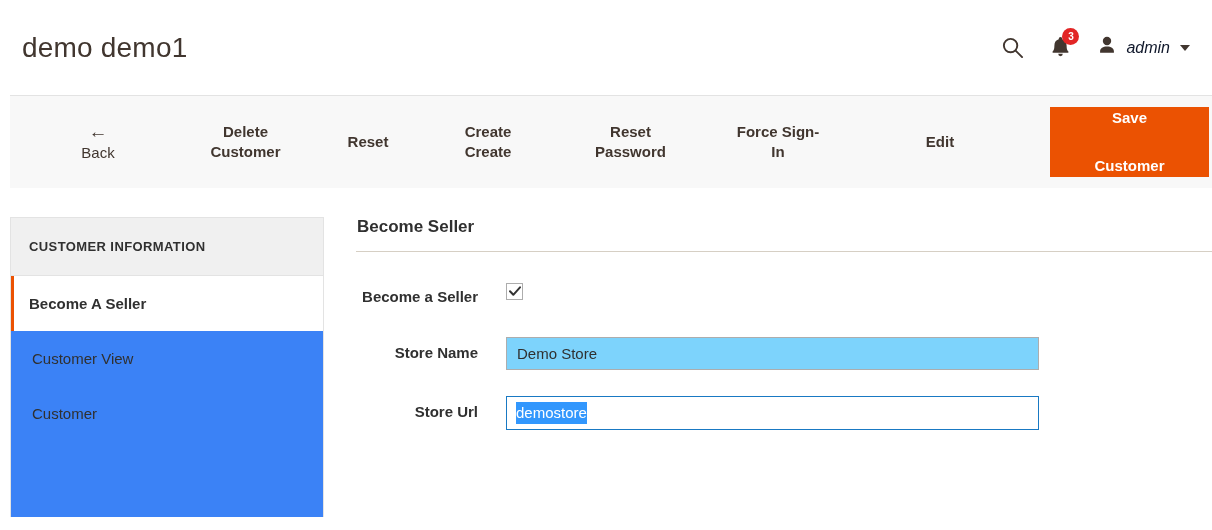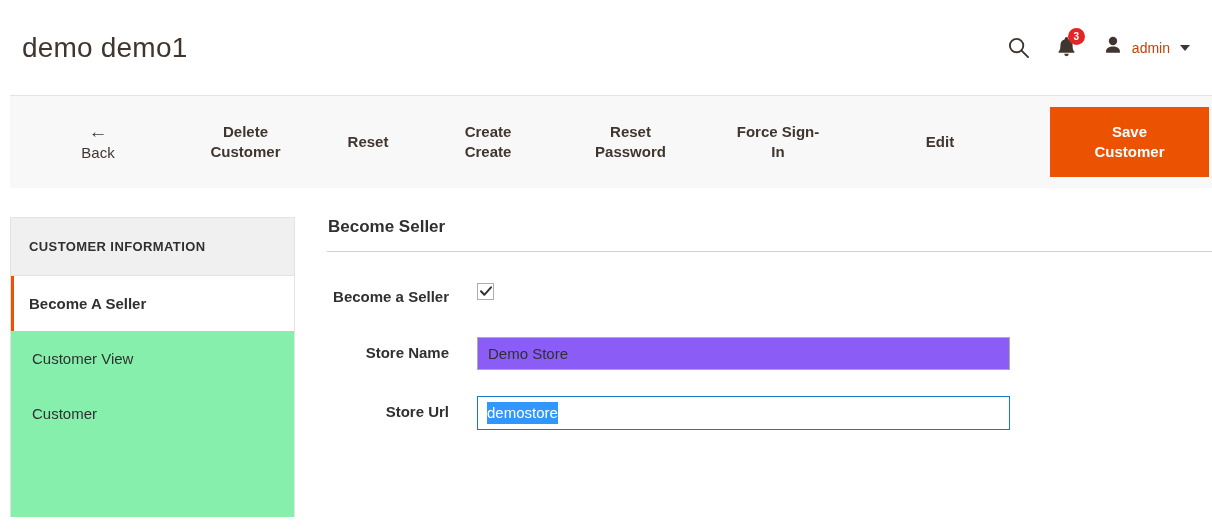--- a/index.html
+++ b/index.html
@@ -64,21 +64,21 @@
     font-weight: bold;
     line-height: 17px;
     text-align: center;
   }
   .admin-wrap {
     display: flex;
     align-items: center;
     gap: 9px;
     cursor: pointer;
   }
-  .admin-name { font-size: 14px; color: #c2410c; }
+  .admin-name { font-size: 16px; color: #0f172a; font-style: italic; }
   .caret-down {
     width: 0; height: 0;
     border-left: 5px solid transparent;
     border-right: 5px solid transparent;
     border-top: 6px solid #41362f;
     margin-left: 1px;
   }
 
   
   .page-actions {
@@ -122,37 +122,37 @@
     color: #ffffff;
     border: none;
     font-weight: bold;
     font-size: 15px;
     width: 159px;
     margin: 11px 3px 11px 18px;
     cursor: pointer;
     display: flex;
     flex-direction: column;
     align-items: center;
-    justify-content: center;
+    justify-content: space-between;
     line-height: 1.34;
     font-family: "Liberation Sans", sans-serif;
   }
 
   
   .page-main {
     display: flex;
     align-items: flex-start;
     padding-top: 28px;
   }
 
   
   .sidebar {
-    width: 285px;
+    width: 314px;
     margin-left: 10px;
-    background: #86efac;
+    background: #3b82f6;
     border: 1px solid #e3e3e3;
     border-bottom: none;
     min-height: 300px;
     flex: none;
   }
   .sidebar-title {
     font-size: 13px;
     font-weight: bold;
     letter-spacing: .4px;
     color: #303030;
@@ -222,21 +222,21 @@
     cursor: pointer;
     position: relative;
     top: 1px;
   }
   .checkbox-box svg { display: block; }
 
   .text-input {
     width: 533px;
     height: 33px;
     border: 1px solid #adadad;
-    background: #8b5cf6;
+    background: #7dd3fc;
     font-family: "Liberation Sans", sans-serif;
     font-size: 15px;
     color: #303030;
     padding: 4px 10px;
     outline: none;
   }
   .input-fake {
     width: 533px;
     height: 34px;
     border: 1px solid #1979c3;

